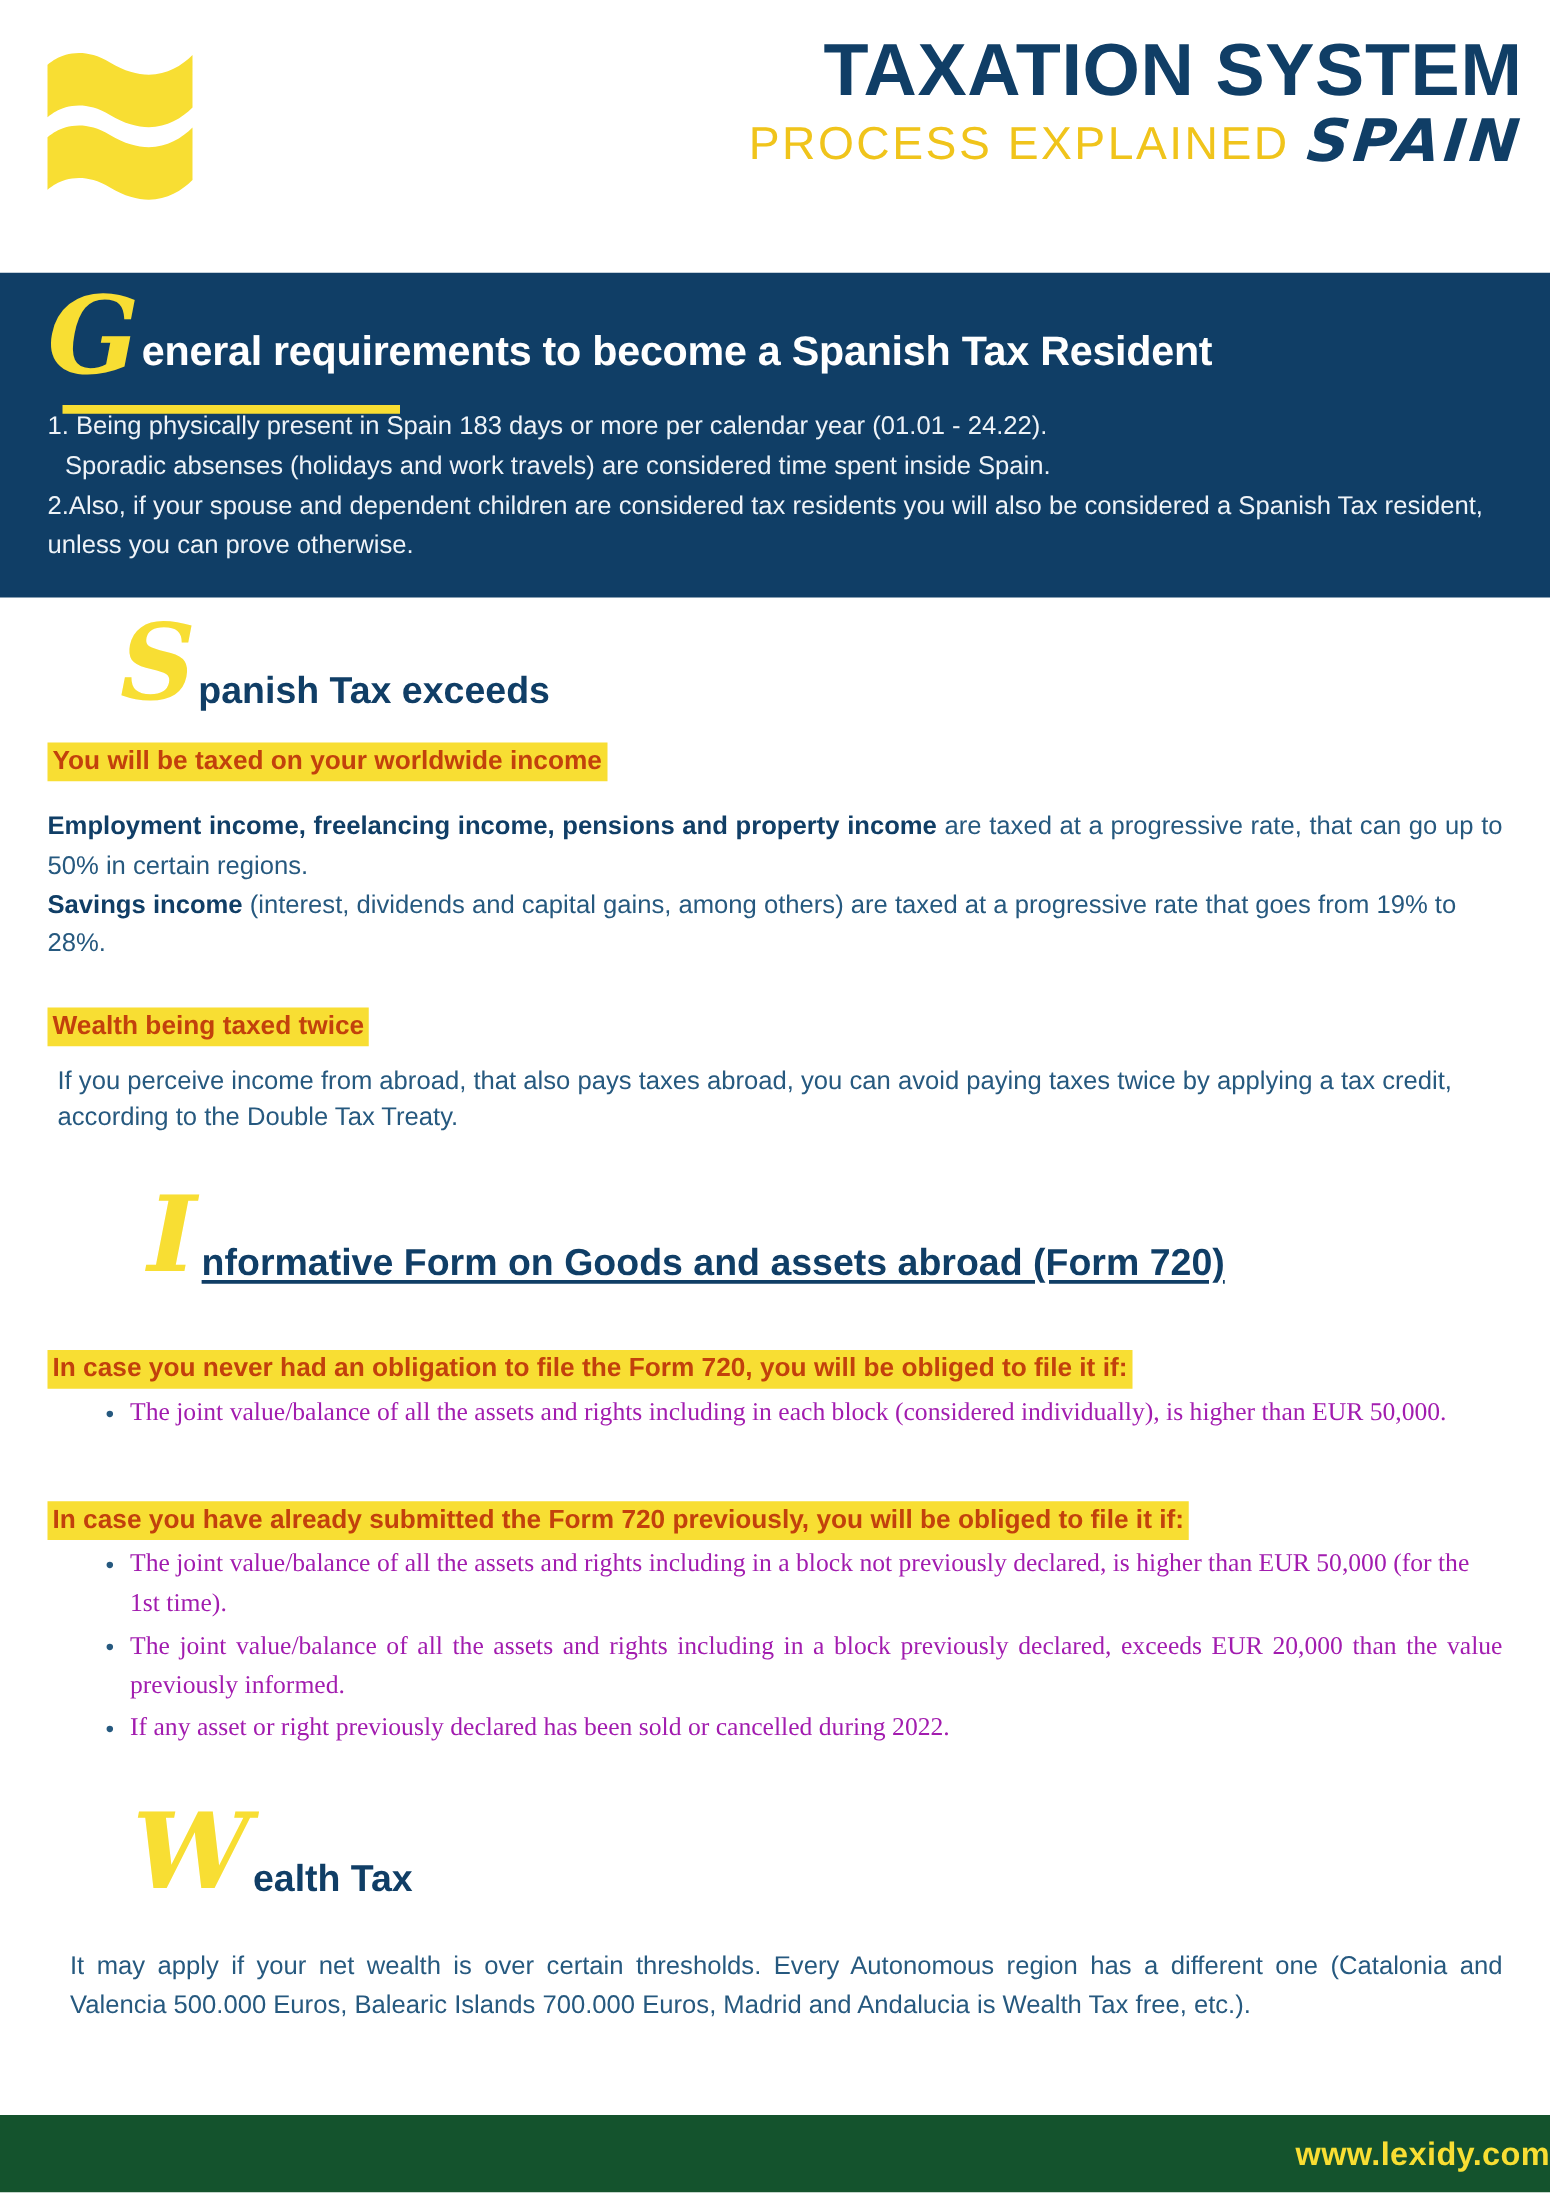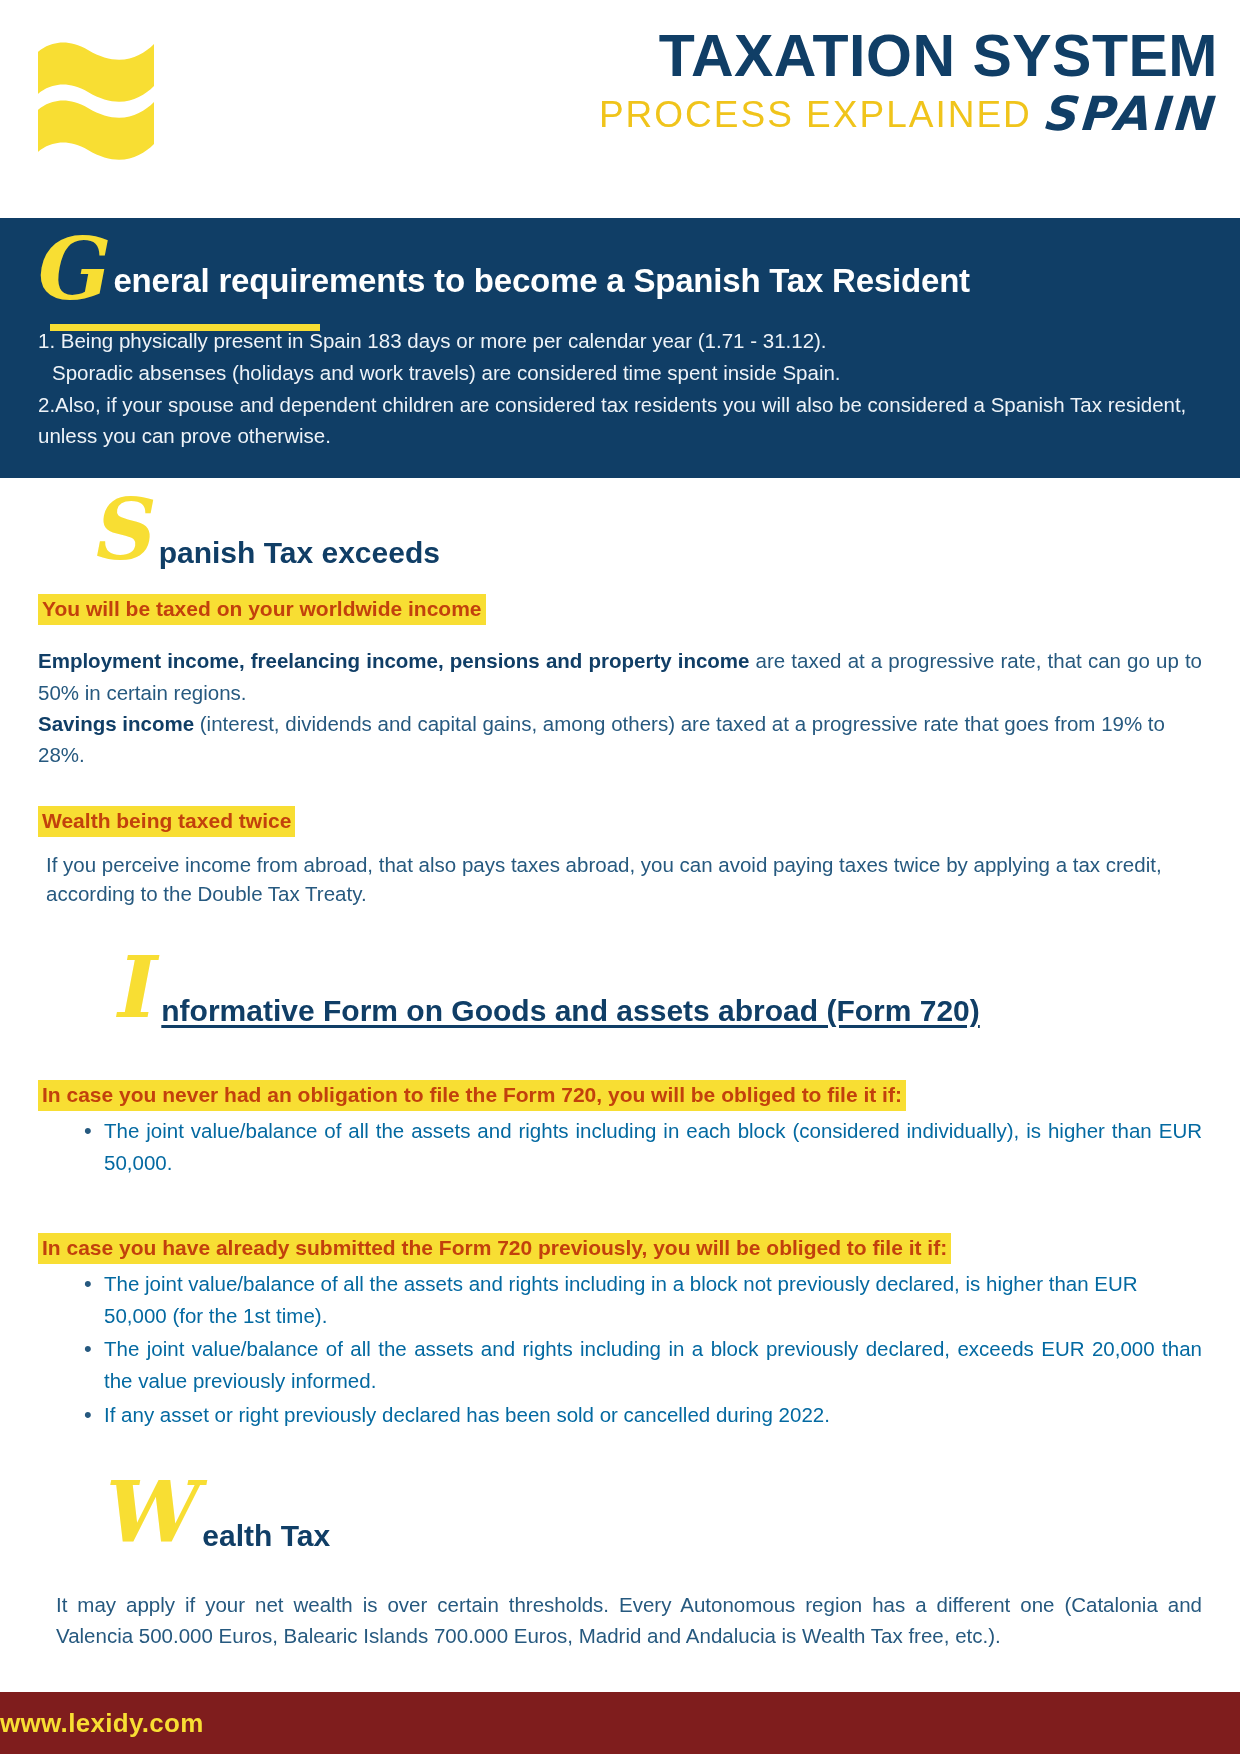--- a/index.html
+++ b/index.html
@@ -169,45 +169,46 @@
   .para.justify{ text-align:justify; }
   .para b{ color:#103e66; font-weight:bold;}
   .bullets{
     margin:4px 0 0 0;
     padding-left:46px;
     list-style:none;
   }
   .bullets li{
     font-size:20.5px;
     line-height:1.55;
-    color:#0369a1;
+    color:#a21caf;
     font-weight:300;
     position:relative;
     padding-left:20px;
     margin-bottom:2px;
+    font-family:Liberation Serif, serif;
   }
   .bullets li.justify{ text-align:justify;}
   .bullets li:before{
     content:"•";
     position:absolute;
     left:0; top:-1px;
     color:#26597f;
     font-size:22px;
   }
 
   
   .footer{
     position:absolute;
     left:0; bottom:0;
     width:1240px;
     height:62px;
-    background:#7f1d1d;
+    background:#14532d;
     display:flex;
     align-items:center;
-    justify-content:flex-start;
+    justify-content:flex-end;
   }
   .footer-link{
     color:#f8de33;
     font-size:26px;
     font-weight:bold;
     letter-spacing:0.3px;
   }
   .sp8{height:8px;}
   .sp14{height:14px;}
   .sp20{height:20px;}
@@ -238,21 +239,21 @@
 
 <div class="navy-band">
 
   <div class="band-title-row">
     <span class="dropcap dropcap-g">G</span>
     <span class="band-title">eneral requirements to become a Spanish Tax Resident</span>
     <span class="dropcap-underline"></span>
   </div>
 
   <div class="band-body">
-    <div>1. Being physically present in Spain 183 days or more per calendar year (1.71 - 31.12).</div>
+    <div>1. Being physically present in Spain 183 days or more per calendar year (01.01 - 24.22).</div>
     <div class="indent">Sporadic absenses (holidays and work travels) are considered time spent inside Spain.</div>
     <div>2.Also, if your spouse and dependent children are considered tax residents you will also be considered a Spanish Tax resident, unless you can prove otherwise.</div>
   </div>
 
 </div>
 
 <div class="content">
 
   <div class="section-head">
     <span class="dropcap dropcap-s">S</span>

